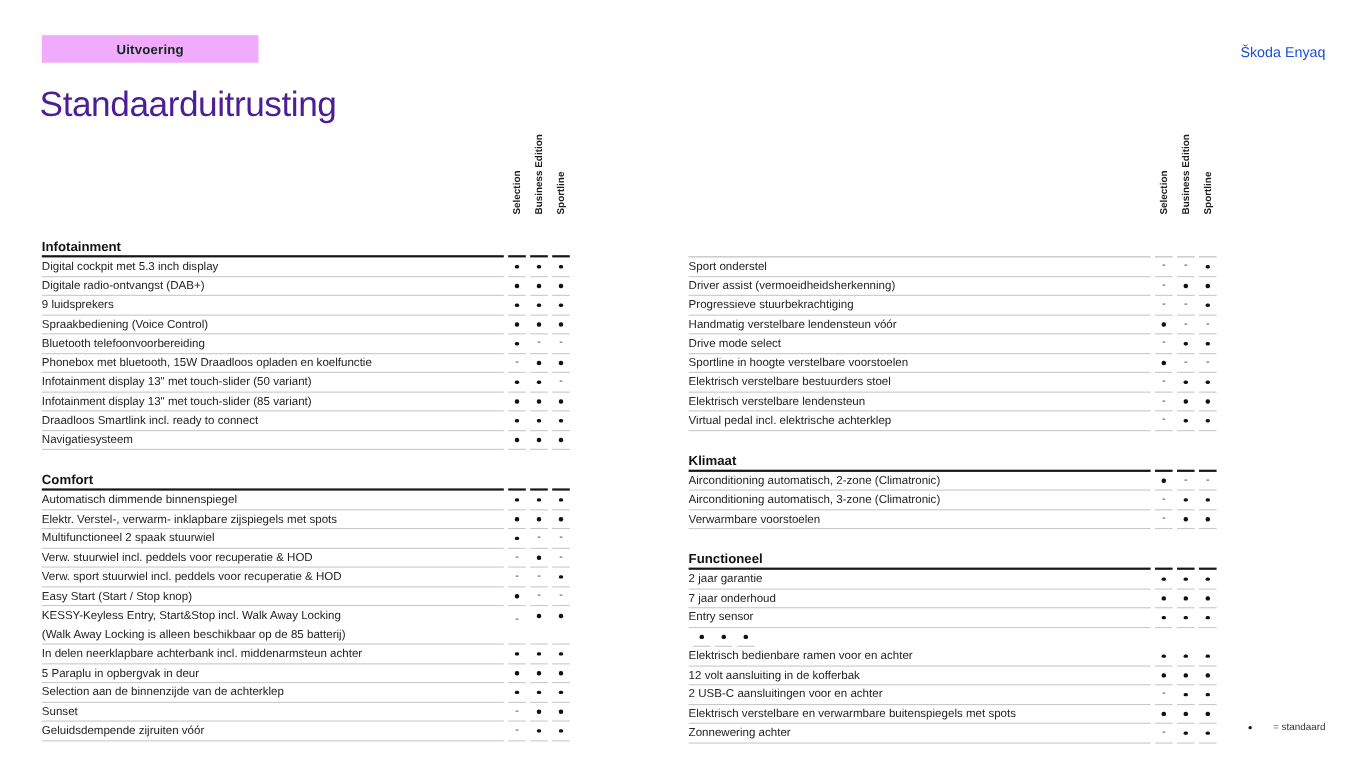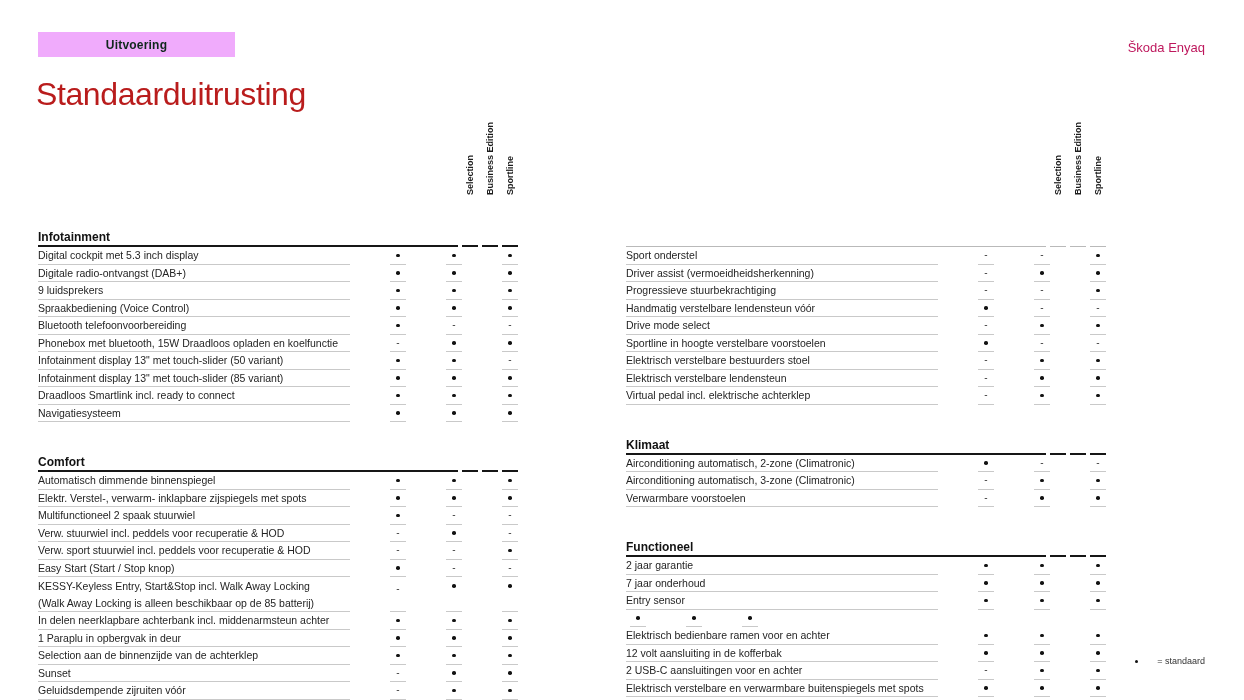--- a/index.html
+++ b/index.html
@@ -5,48 +5,48 @@
   html,body{margin:0;padding:0;}
   body{
     width:1244px;height:700px;position:relative;background:#ffffff;
     font-family:"Liberation Sans", sans-serif;overflow:hidden;color:#222;
   }
   .badge{
     position:absolute;left:38px;top:32px;width:197px;height:25px;
     background:#f0abfc;display:flex;align-items:center;justify-content:center;
     font-size:12px;font-weight:bold;color:#10281c;letter-spacing:.2px;
   }
-  .brand{position:absolute;right:39px;top:40px;font-size:13px;color:#be185d;}
+  .brand{position:absolute;right:39px;top:40px;font-size:13px;color:#1d4ed8;}
   .page-title{
     position:absolute;left:36px;top:76px;font-size:32px;font-weight:500;
-    color:#b91c1c;letter-spacing:-.4px;
+    color:#4c1d95;letter-spacing:-.4px;
   }
   .spec-table{position:absolute;top:127px;width:480px;}
   .spec-table.left{left:38px;}
   .spec-table.right{left:626px;}
 
   .header-row{display:flex;height:70px;}
   .h-spacer{flex:1;}
   .h-cell{width:16px;margin-left:4px;position:relative;}
   .h-cell .col-label{
     position:absolute;left:13px;bottom:2px;transform-origin:0 100%;
     transform:rotate(-90deg);white-space:nowrap;font-size:9px;font-weight:bold;color:#1c1c1c;
   }
 
-  .sec-title-row{display:flex;height:15px;margin-top:35px;}
+  .sec-title-row{display:flex;height:15px;margin-top:22px;}
   .sec-title-row:first-of-type{margin-top:0;}
   .sec-title-row .sec-label{
     flex:1;border-bottom:2px solid #161616;font-size:12px;font-weight:bold;
     color:#121212;display:flex;align-items:flex-end;padding-bottom:1px;
   }
   .sec-title-row .h-seg{width:16px;margin-left:4px;border-bottom:2px solid #161616;}
   .sec-title-row.untitled .sec-label,
   .sec-title-row.untitled .h-seg{border-bottom:1px solid #b9b9b9;}
 
-  .row{display:flex;height:17.5px;gap:36px;}
+  .row{display:flex;height:17.5px;}
   .row .lbl{
     flex:1;border-bottom:1px solid #c9c9c9;font-size:10.5px;color:#242424;
     display:flex;align-items:center;overflow:hidden;white-space:nowrap;
   }
   .row .cell{
     width:16px;margin-left:4px;border-bottom:1px solid #c9c9c9;
     display:flex;align-items:center;justify-content:center;
   }
   .row.tall{height:35px;}
   .row.tall .lbl{display:block;white-space:normal;}
@@ -312,21 +312,21 @@
         <span class="dot"></span>
       </div>
       <div class="cell">
         <span class="dot"></span>
       </div>
       <div class="cell">
         <span class="dot"></span>
       </div>
     </div>
     <div class="row">
-      <div class="lbl">1 Paraplu in opbergvak in deur</div>
+      <div class="lbl">5 Paraplu in opbergvak in deur</div>
       <div class="cell">
         <span class="dot"></span>
       </div>
       <div class="cell">
         <span class="dot"></span>
       </div>
       <div class="cell">
         <span class="dot"></span>
       </div>
     </div>

